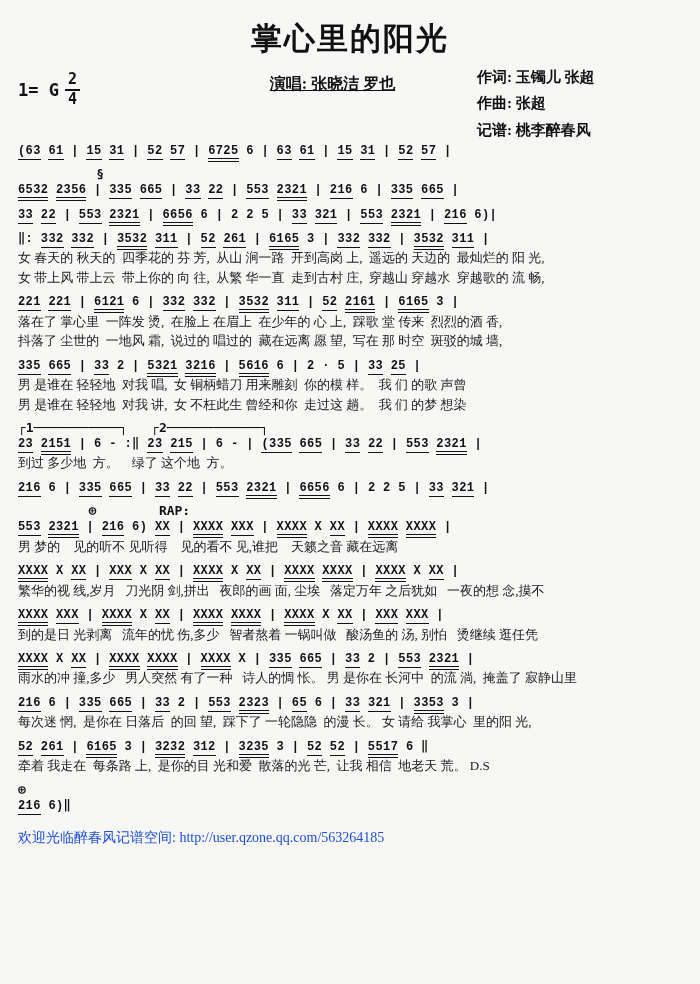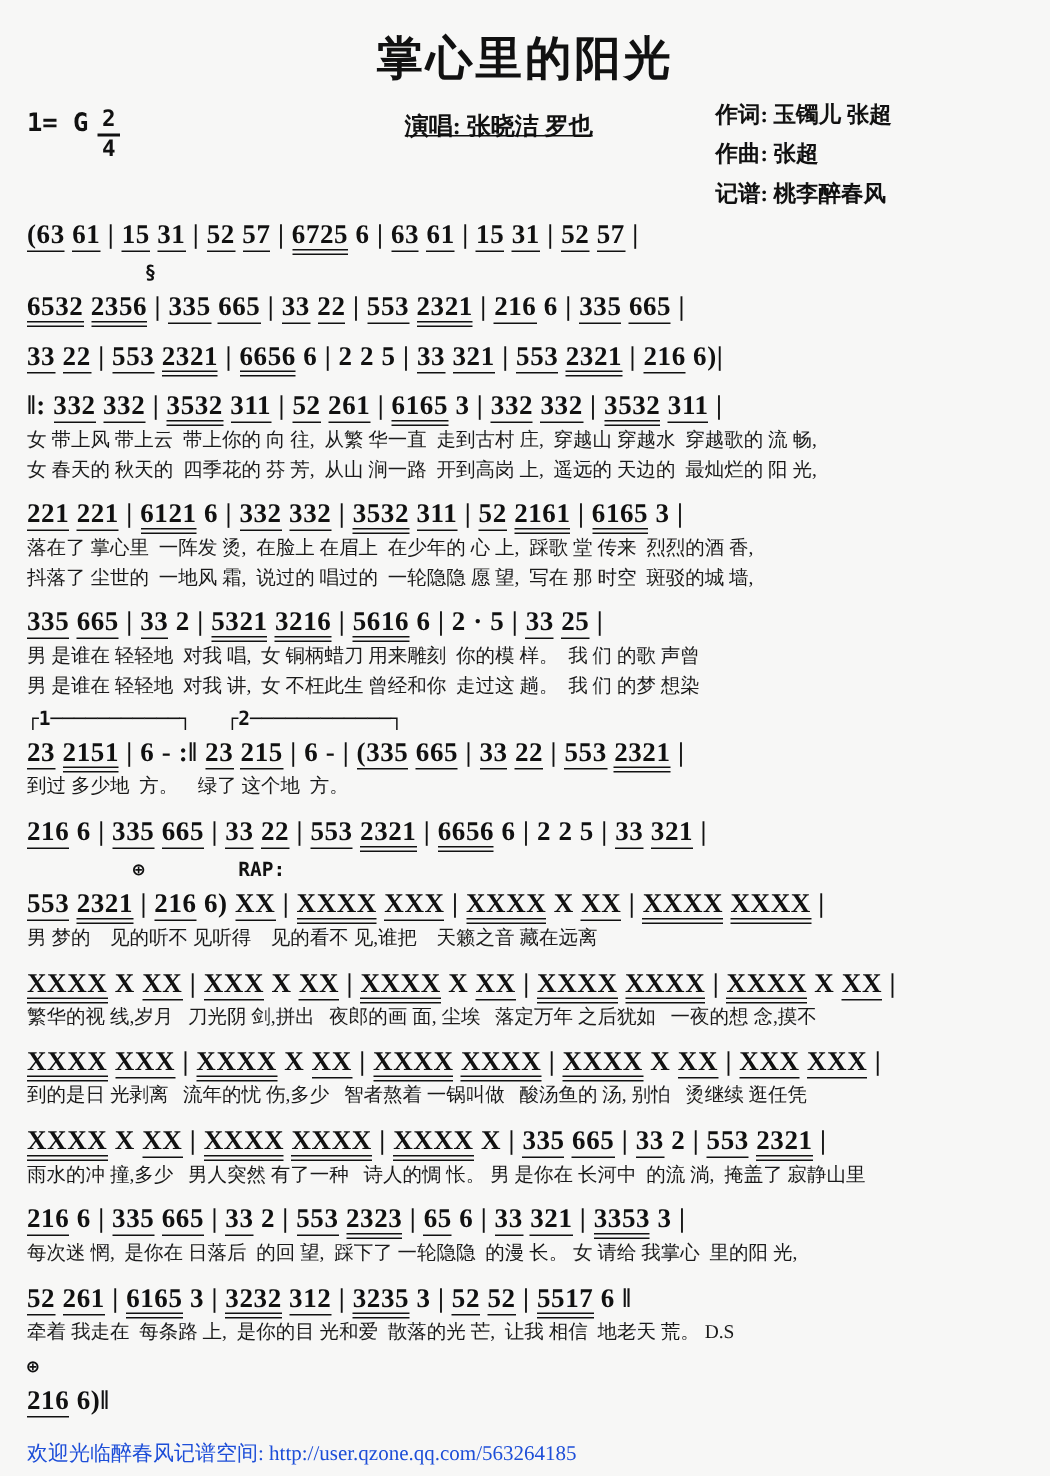--- a/index.html
+++ b/index.html
@@ -28,21 +28,21 @@
     display:flex;
     align-items:flex-start;
     margin-top:2px;
     min-height:78px;
   }
   .keyblock{
     width:170px;
     font-family:"DejaVu Sans Mono",monospace;
     font-weight:bold;
     font-size:17px;
-    display:flex;gap:6px;
+    display:flex;align-items:center;gap:6px;
     padding-top:8px;
   }
   .ts{display:inline-flex;flex-direction:column;align-items:center;line-height:1.05;font-size:15px;}
   .ts .top{border-bottom:2px solid #111;padding:0 3px 1px 3px;}
   .ts .bot{padding-top:1px;}
   .singer{
     flex:1;
     text-align:center;
     font-size:16px;
     font-weight:bold;
@@ -61,23 +61,23 @@
   .above{
     font-family:"DejaVu Sans Mono",monospace;
     font-weight:bold;
     font-size:13px;
     white-space:pre;
     line-height:1.1;
     height:15px;
     overflow:hidden;
   }
   .notation{
-    font-family:Liberation Serif, serif;
+    font-family:Liberation Mono, monospace;
     font-weight:bold;
-    font-size:18px;
+    font-size:12px;
     white-space:pre;
     letter-spacing:0.4px;
     line-height:1.45;
   }
   .notation .u1{border-bottom:1.5px solid #111;padding-bottom:1px;}
   .notation .u2{border-bottom:4px double #111;}
   .lyric{
     font-family:"Liberation Serif",serif;
     font-size:13px;
     white-space:pre;
@@ -122,28 +122,28 @@
     <div class="above">          §</div>
     <div class="notation"><span class="u2">6532</span> <span class="u2">2356</span> <span>|</span> <span class="u1">335</span> <span class="u1">665</span> <span>|</span> <span class="u1">33</span> <span class="u1">22</span> <span>|</span> <span class="u1">553</span> <span class="u2">2321</span> <span>|</span> <span class="u1">216</span> <span>6</span> <span>|</span> <span class="u1">335</span> <span class="u1">665</span> <span>|</span></div>
   </div>
 
   <div class="system">
     <div class="notation"><span class="u1">33</span> <span class="u1">22</span> <span>|</span> <span class="u1">553</span> <span class="u2">2321</span> <span>|</span> <span class="u2">6656</span> <span>6</span> <span>|</span> <span>2</span> <span>2</span> <span>5</span> <span>|</span> <span class="u1">33</span> <span class="u1">321</span> <span>|</span> <span class="u1">553</span> <span class="u2">2321</span> <span>|</span> <span class="u1">216</span> <span>6)|</span></div>
   </div>
 
   <div class="system">
     <div class="notation"><span>‖:</span> <span class="u1">332</span> <span class="u1">332</span> <span>|</span> <span class="u2">3532</span> <span class="u1">311</span> <span>|</span> <span class="u1">52</span> <span class="u1">261</span> <span>|</span> <span class="u2">6165</span> <span>3</span> <span>|</span> <span class="u1">332</span> <span class="u1">332</span> <span>|</span> <span class="u2">3532</span> <span class="u1">311</span> <span>|</span></div>
+    <div class="lyric">女 春天的 秋天的  四季花的 芬 芳,  从山 涧一路  开到高岗 上,  遥远的 天边的  最灿烂的 阳 光,</div>
     <div class="lyric">女 带上风 带上云  带上你的 向 往,  从繁 华一直  走到古村 庄,  穿越山 穿越水  穿越歌的 流 畅,</div>
-    <div class="lyric">女 春天的 秋天的  四季花的 芬 芳,  从山 涧一路  开到高岗 上,  遥远的 天边的  最灿烂的 阳 光,</div>
   </div>
 
   <div class="system">
     <div class="notation"><span class="u1">221</span> <span class="u1">221</span> <span>|</span> <span class="u2">6121</span> <span>6</span> <span>|</span> <span class="u1">332</span> <span class="u1">332</span> <span>|</span> <span class="u2">3532</span> <span class="u1">311</span> <span>|</span> <span class="u1">52</span> <span class="u2">2161</span> <span>|</span> <span class="u2">6165</span> <span>3</span> <span>|</span></div>
     <div class="lyric">落在了 掌心里  一阵发 烫,  在脸上 在眉上  在少年的 心 上,  踩歌 堂 传来  烈烈的酒 香,</div>
-    <div class="lyric">抖落了 尘世的  一地风 霜,  说过的 唱过的  一轮隐隐 愿 望,  写在 那 时空  斑驳的城 墙,</div>
+    <div class="lyric">抖落了 尘世的  一地风 霜,  说过的 唱过的  藏在远离 愿 望,  写在 那 时空  斑驳的城 墙,</div>
   </div>
 
   <div class="system">
     <div class="notation"><span class="u1">335</span> <span class="u1">665</span> <span>|</span> <span class="u1">33</span> <span>2</span> <span>|</span> <span class="u2">5321</span> <span class="u2">3216</span> <span>|</span> <span class="u2">5616</span> <span>6</span> <span>|</span> <span>2</span> <span>·</span> <span>5</span> <span>|</span> <span class="u1">33</span> <span class="u1">25</span> <span>|</span></div>
     <div class="lyric">男 是谁在 轻轻地  对我 唱,  女 铜柄蜡刀 用来雕刻  你的模 样。  我 们 的歌 声曾</div>
     <div class="lyric">男 是谁在 轻轻地  对我 讲,  女 不枉此生 曾经和你  走过这 趟。  我 们 的梦 想染</div>
   </div>
 
   <div class="system">
     <div class="above">┌1───────────┐   ┌2────────────┐</div>

